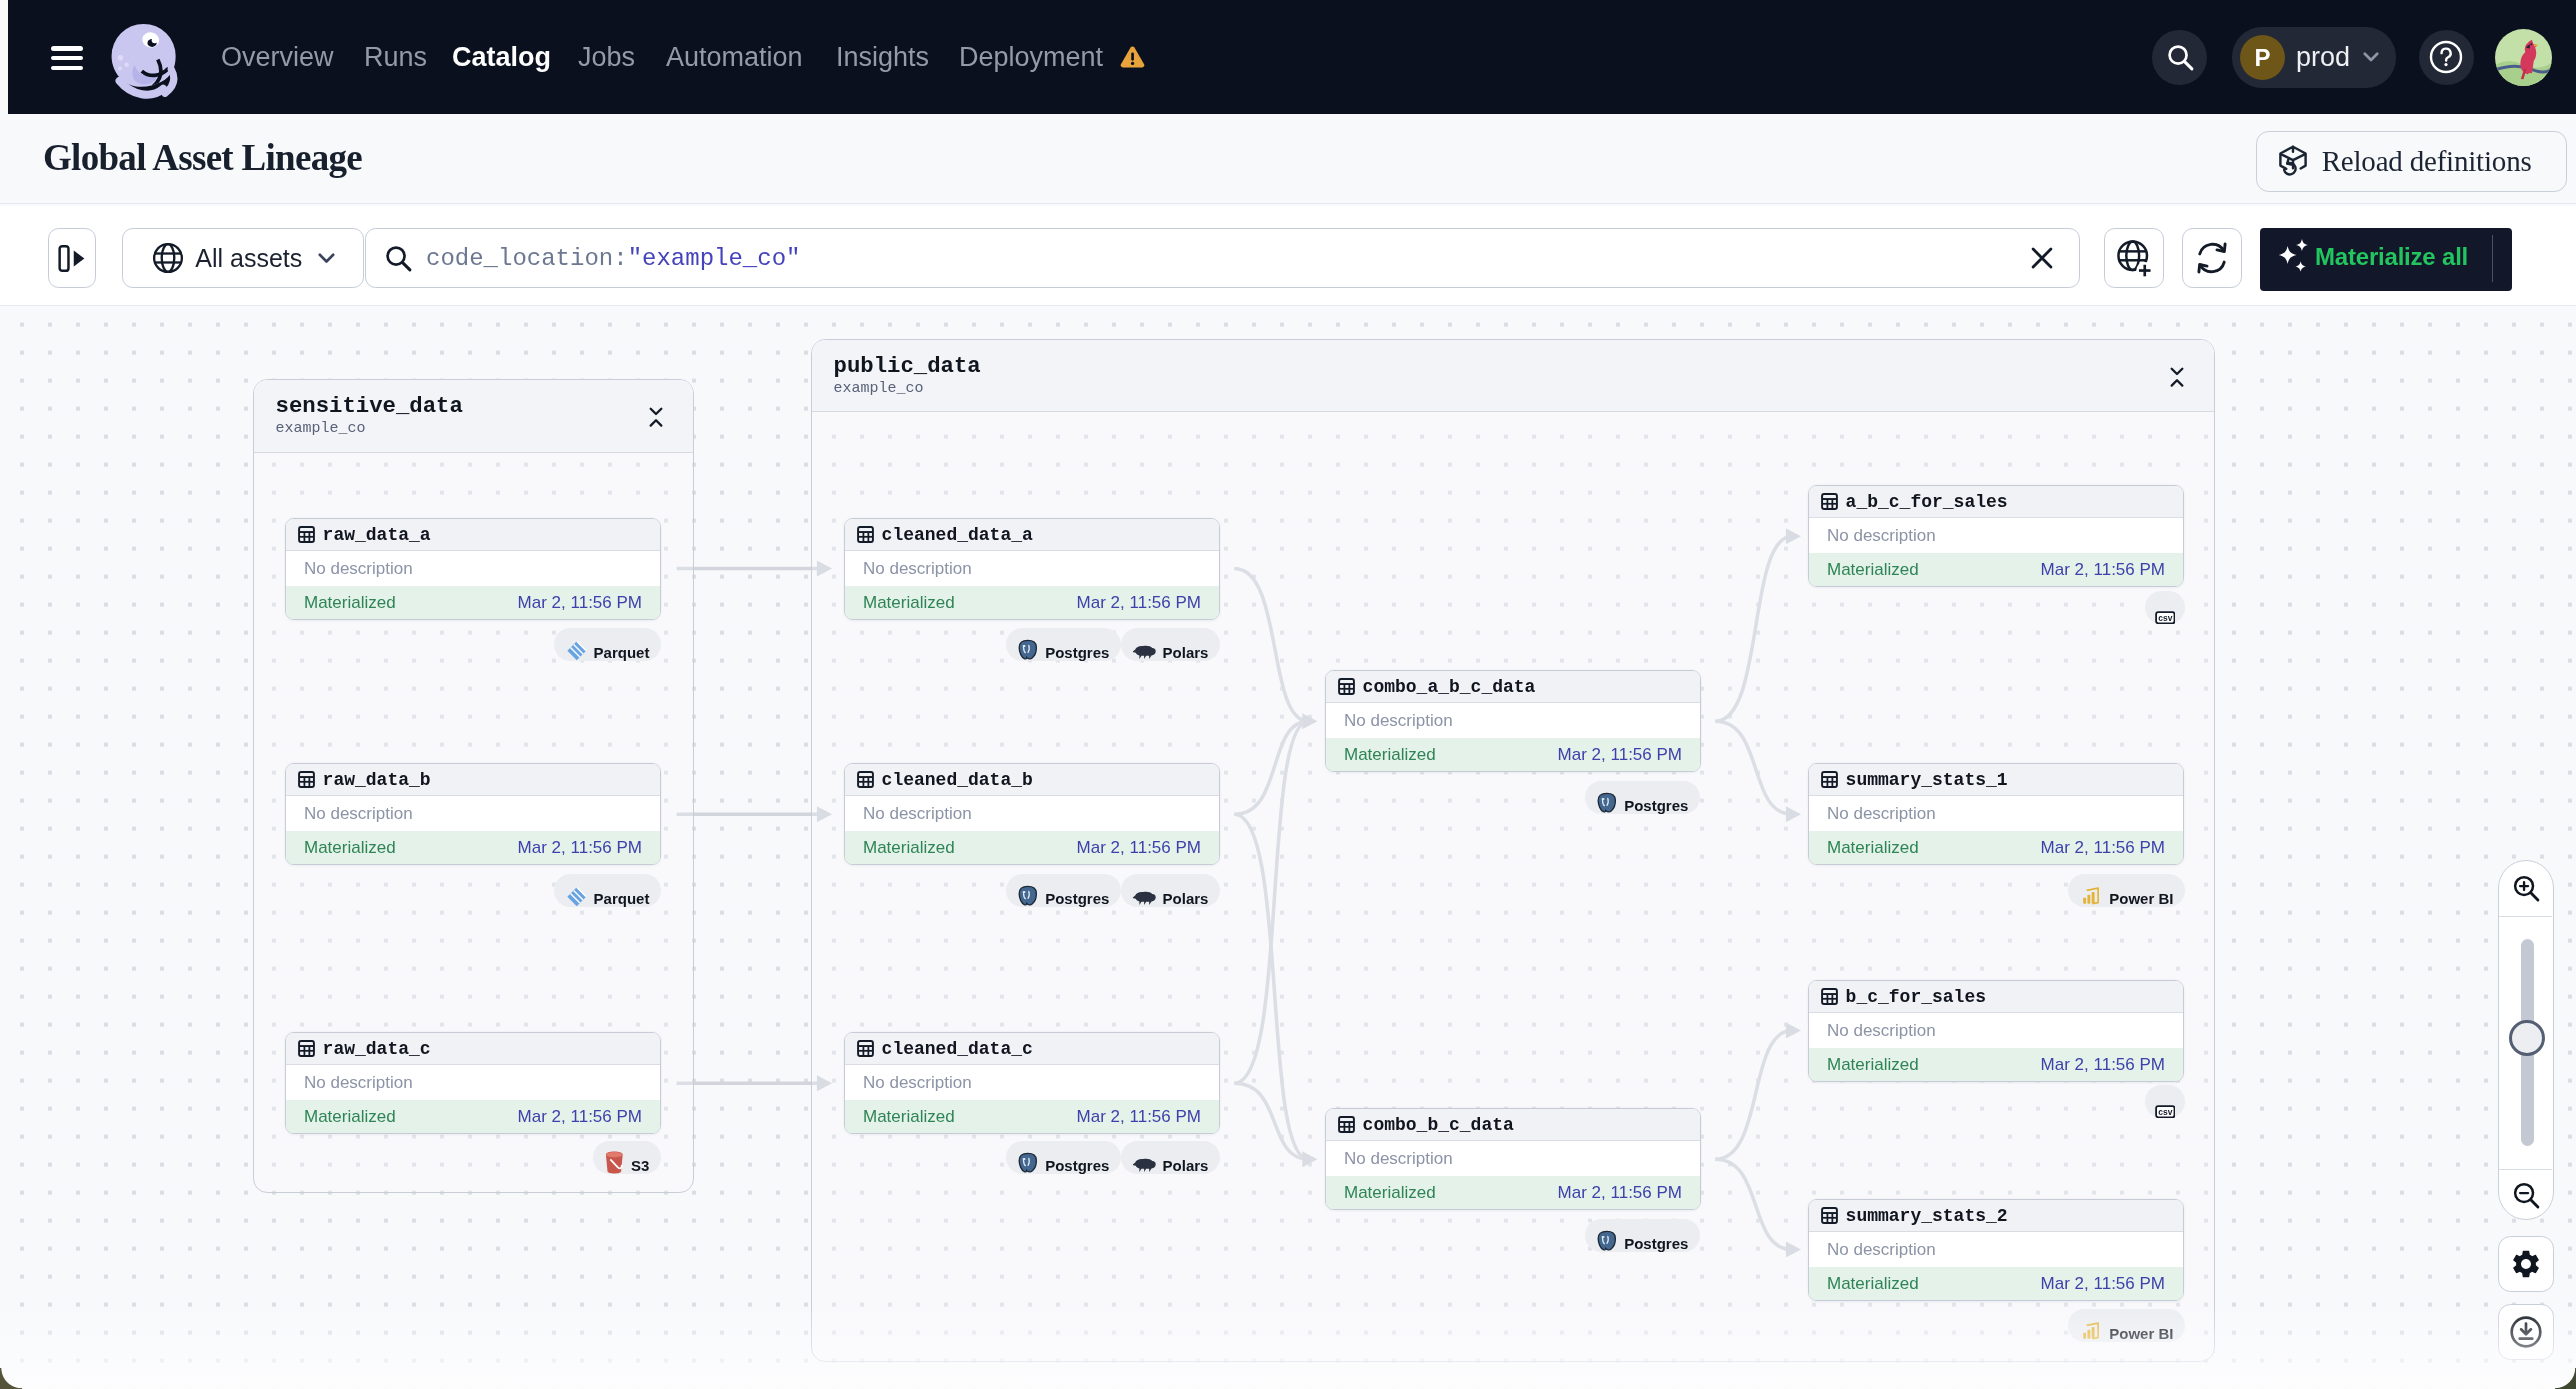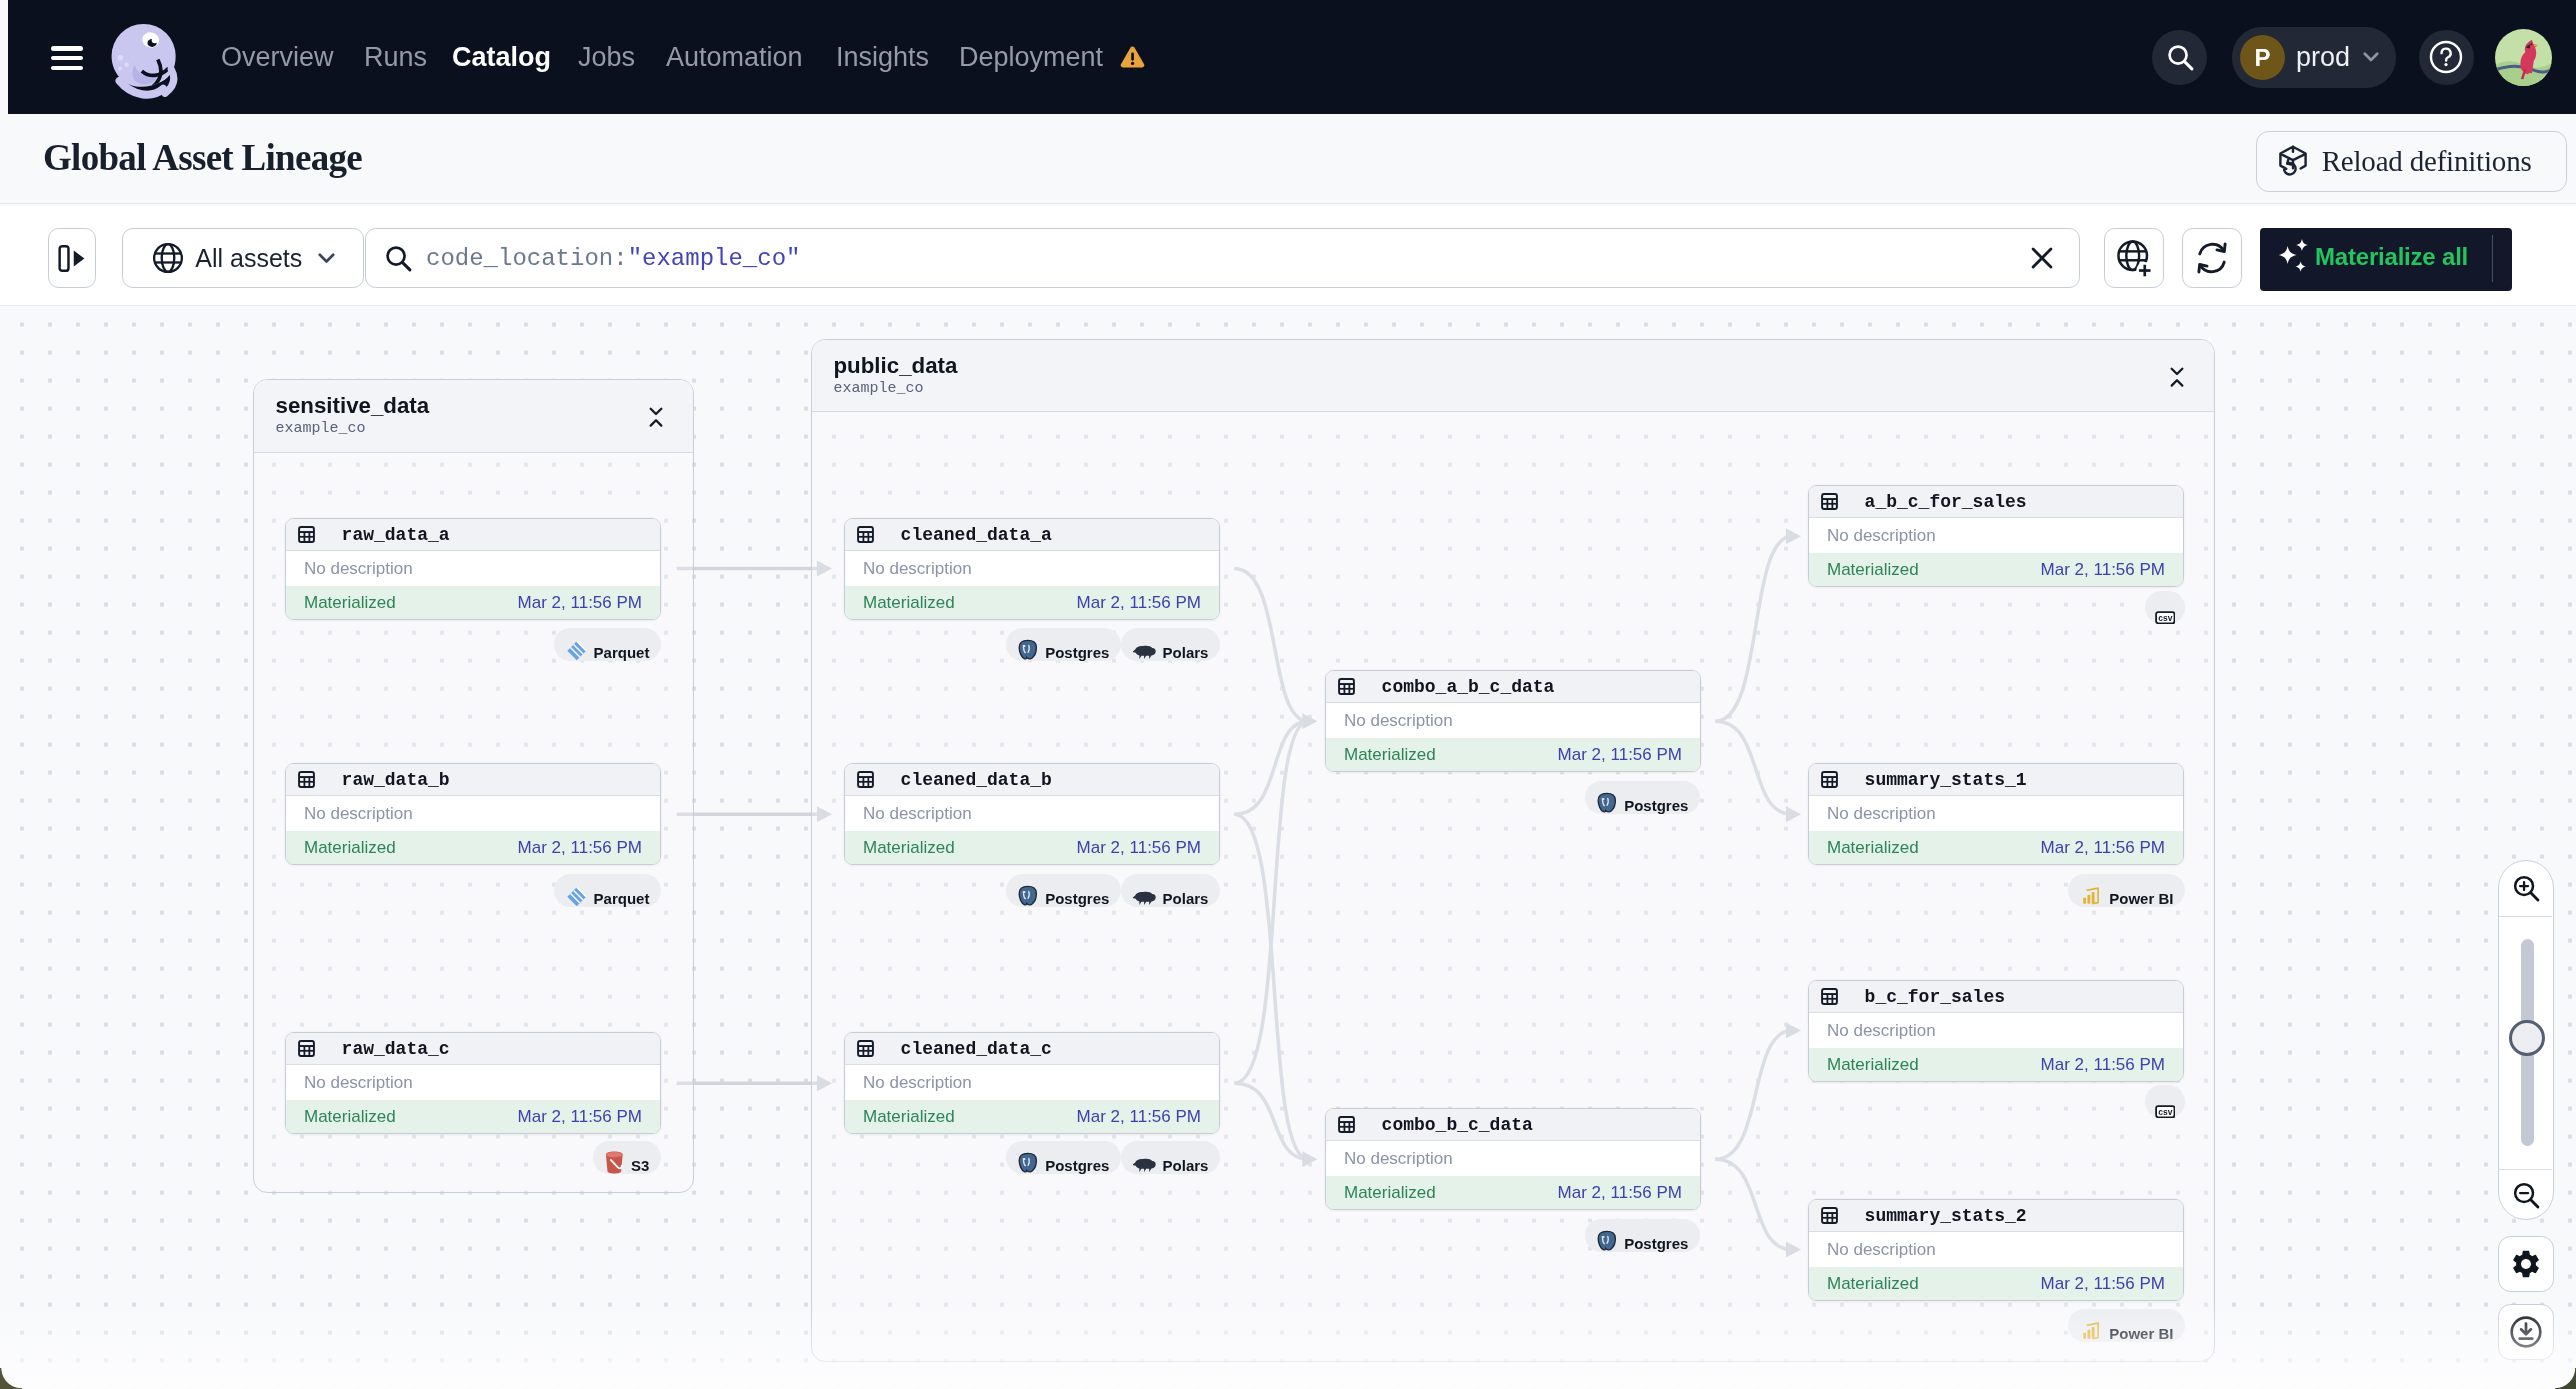--- a/index.html
+++ b/index.html
@@ -39,26 +39,26 @@
   #mtz .sep { position:absolute; left:232px; top:7.2px; width:0.9px; height:47px; background:#4a5164; }
 
   
   #graph { position:absolute; left:0; top:307px; width:2576px; height:1082px;
      background-image: radial-gradient(circle 2.5px, #dadde4 2.1px, transparent 2.5px);
      background-size: 28px 28px; background-position: 8px 3.6px; }
   #edges { position:absolute; left:0; top:0; }
 
   .group { position:absolute; border:1.8px solid #c8cdd8; border-radius:14.3px; background:rgba(252,253,254,0.25); }
   .ghead { position:absolute; left:0; top:0; right:0; background:#f3f4f7; border-bottom:1.8px solid #d6d9e0; border-radius:12.5px 12.5px 0 0; }
-  .gtitle { position:absolute; left:21.5px; top:12.5px; font-family:Liberation Sans, sans-serif; font-size:22.3px; font-weight:700; color:#10161f; }
+  .gtitle { position:absolute; left:21.5px; top:12.5px; font-family:Liberation Mono, monospace; font-size:22.3px; font-weight:700; color:#10161f; }
   .gsub { position:absolute; left:21.5px; top:40px; font-family:"Liberation Mono", monospace; font-size:15px; color:#59627a; }
   .gcol { position:absolute; right:29px; top:26px; }
 
   .node { position:absolute; width:376px; height:102px; background:#fff; border:1.8px solid #c6cbd6; border-radius:9px; box-shadow:0 0.9px 2.7px rgba(20,30,50,0.06); }
-  .nh { position:absolute; left:0; top:0; right:0; height:32px; background:#f1f2f5; border-bottom:0.9px solid #d9dce2; border-radius:7.2px 7.2px 0 0; display:flex; align-items:center; gap:27px; padding-left:11.6px; font-family:"Liberation Mono", monospace; font-size:18px; font-weight:700; color:#10151f; }
+  .nh { position:absolute; left:0; top:0; right:0; height:32px; background:#f1f2f5; border-bottom:0.9px solid #d9dce2; border-radius:7.2px 7.2px 0 0; display:flex; align-items:center; gap:8px; padding-left:11.6px; font-family:"Liberation Mono", monospace; font-size:18px; font-weight:700; color:#10151f; }
   .nd { position:absolute; left:0; top:33px; right:0; height:34px; line-height:34px; padding-left:18px; font-size:17px; color:#8b93a6; }
   .nm { position:absolute; left:0; top:67px; right:0; bottom:0; background:#e4f2e9; border-radius:0 0 7.2px 7.2px; font-size:17px; line-height:33px; }
   .nm .st { position:absolute; left:18px; color:#2e8455; }
   .nm .dt { position:absolute; right:18px; color:#3e41ab; }
 
   .tag { position:absolute; height:33px; border-radius:17px; background:#ebedf1; display:flex; align-items:flex-end; gap:6.3px; padding:0 11.6px; font-size:15px; font-weight:700; color:#10161f; white-space:nowrap; }
 
   
   .ctl { position:absolute; background:#fff; border:1.8px solid #c9cfda; }
   #zoombar { left:2498px; top:860px; width:56px; height:360px; border-radius:28px; }

